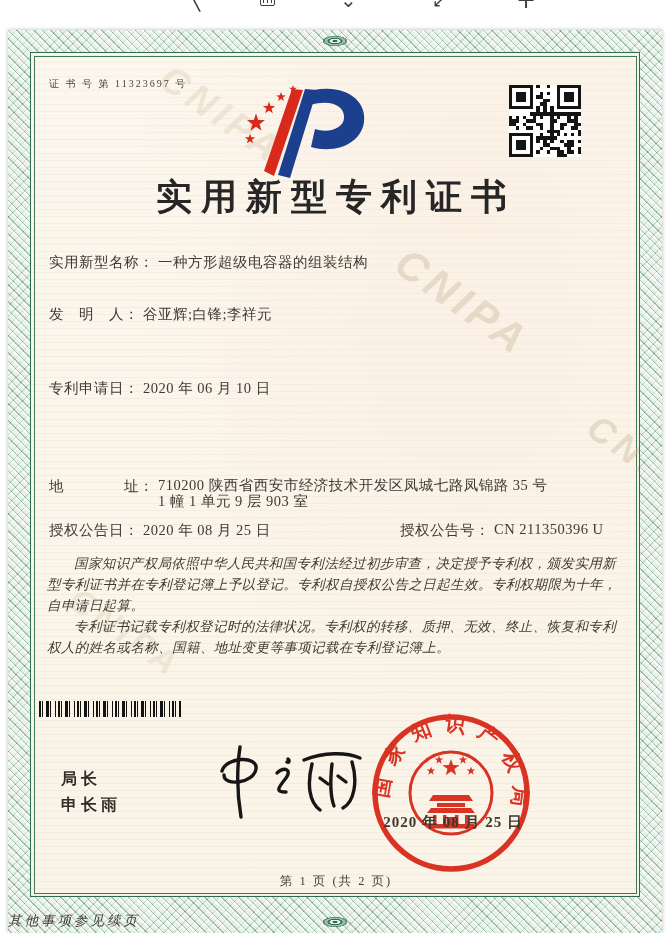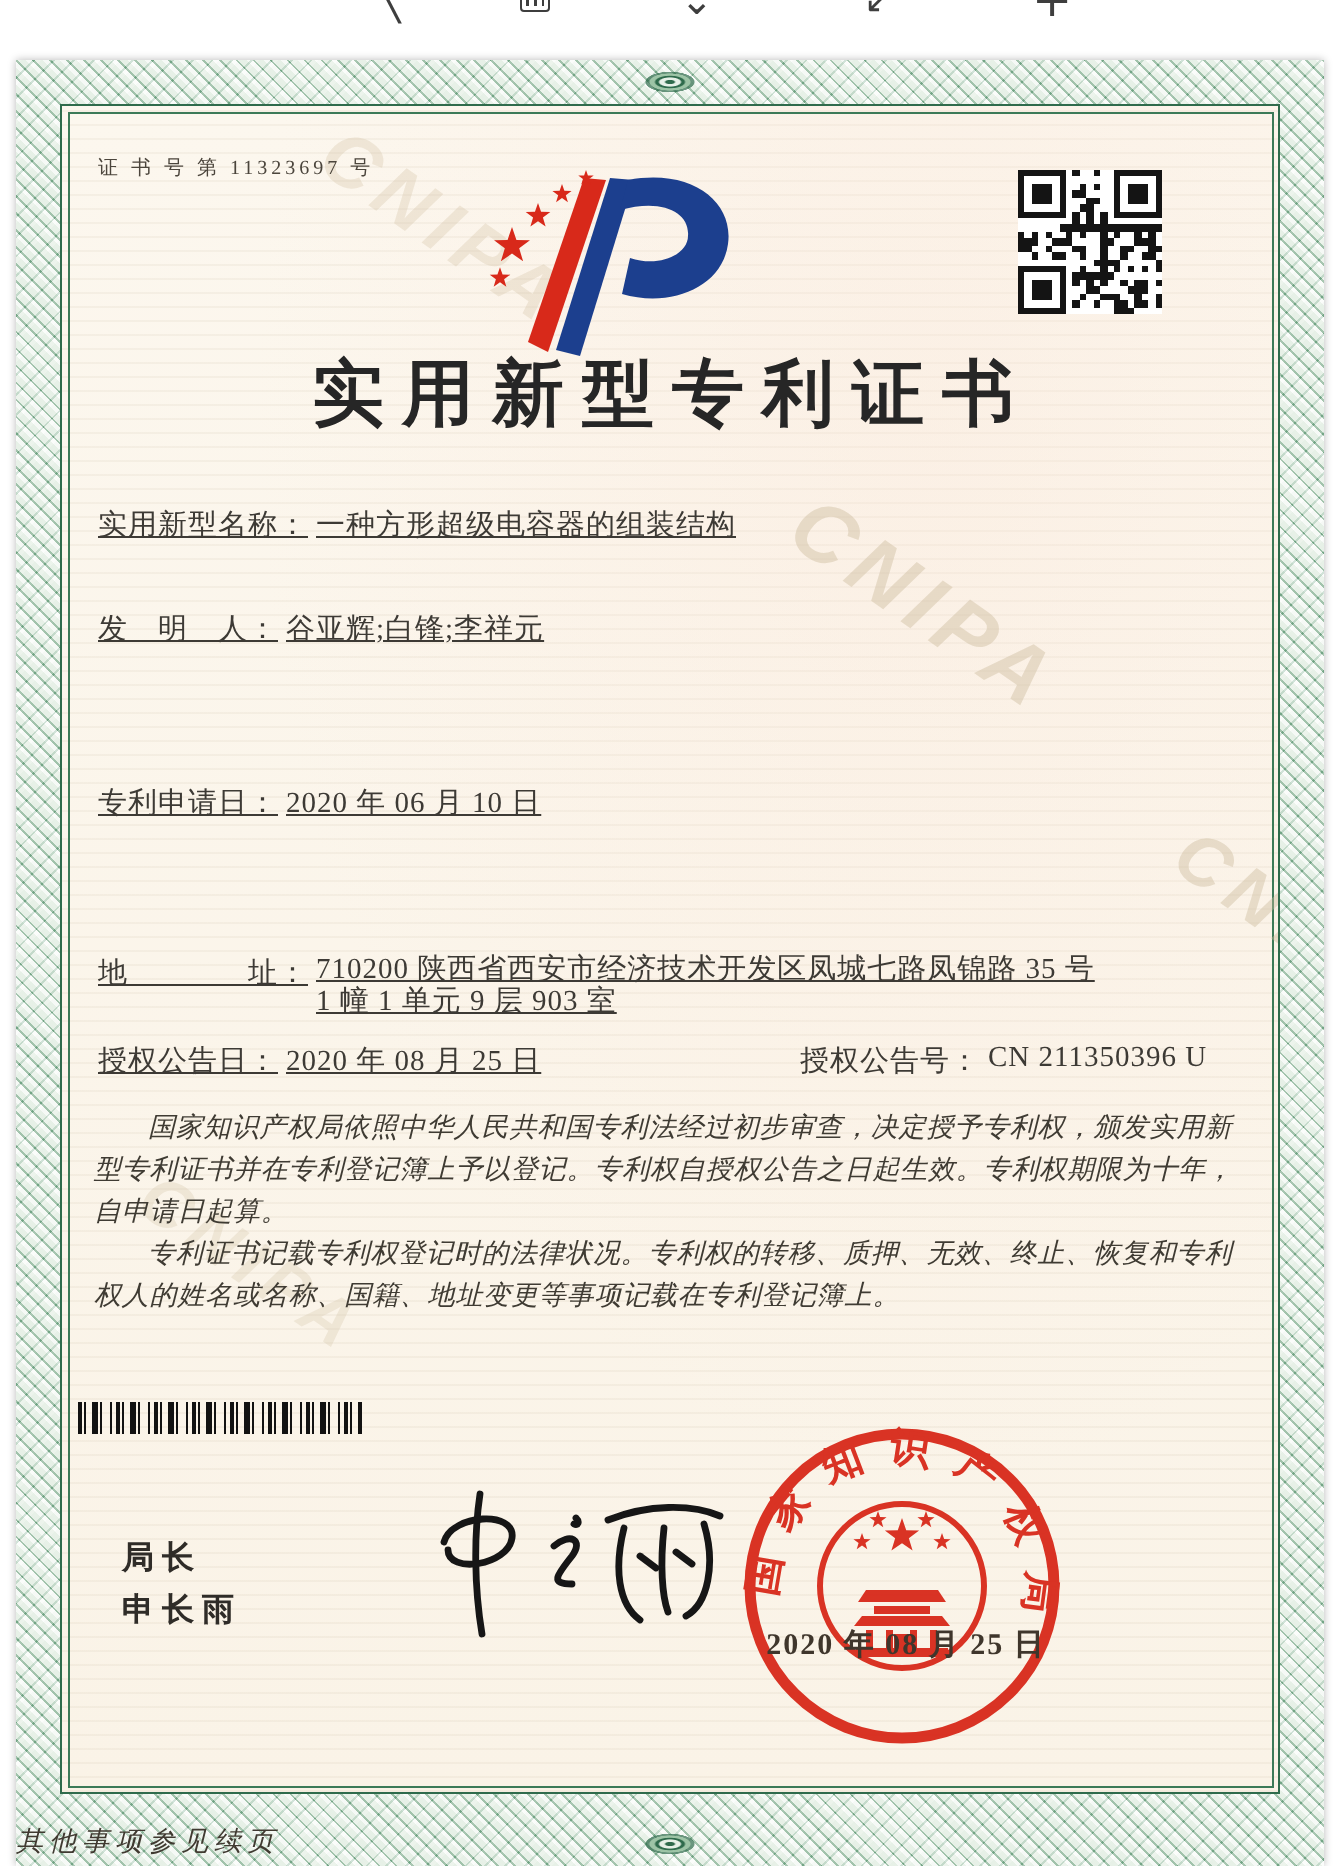--- a/index.html
+++ b/index.html
@@ -52,21 +52,21 @@
   .logo { position:absolute; left:205px; top:28px; width:135px; height:100px; }
   .qr { position:absolute; left:478px; top:32px; width:72px; height:72px;
     background:#fff; display:grid; grid-template-columns:repeat(21,1fr);
     grid-template-rows:repeat(21,1fr); }
   .qr div.b { background:#141414; }
 
   .title { position:absolute; left:0; top:120px; width:610px; text-align:center;
     font-size:36px; font-weight:bold; color:#262626; letter-spacing:9px; }
 
   .row { position:absolute; left:18px; display:flex; font-size:14.5px;
-    color:#3d3a35; letter-spacing:.5px;text-decoration:underline; }
+    color:#3d3a35; letter-spacing:.5px; }
   .row .lbl { white-space:pre; }
   .row .val { margin-left:4px; }
   .row-addr .val { width:392px; line-height:16px; }
   .grant-no { position:absolute; left:322px; top:0; display:flex;margin-left:29px; }
 
   .paras { position:absolute; left:16px; top:500px; width:580px;
     font-size:13.5px; line-height:21px; color:#3f3b33; font-style:italic;
     letter-spacing:.4px; }
   .paras p { text-indent:2em; }
 
@@ -587,21 +587,21 @@
       <div class="title">实用新型专利证书</div>
 
       <div class="row" style="top:200px">
         <span class="lbl">实用新型名称：</span>
         <span class="val">一种方形超级电容器的组装结构</span>
       </div>
       <div class="row" style="top:252px">
         <span class="lbl">发　明　人：</span>
         <span class="val">谷亚辉;白锋;李祥元</span>
       </div>
-      <div class="row" style="top:339px">
+      <div class="row" style="top:326px">
         <span class="lbl">专利申请日：</span>
         <span class="val">2020 年 06 月 10 日</span>
       </div>
       <div class="row row-addr" style="top:424px">
         <span class="lbl">地　　　　址：</span>
         <span class="val">710200 陕西省西安市经济技术开发区凤城七路凤锦路 35 号 1 幢 1 单元 9 层 903 室</span>
       </div>
 
       <div class="row" style="top:468px; width:580px">
         <span class="lbl">授权公告日：</span>
@@ -656,17 +656,18 @@
           <rect x="64" y="104" width="3.5" height="9"></rect>
           <rect x="74" y="104" width="3.5" height="9"></rect>
           <rect x="86" y="104" width="3.5" height="9"></rect>
           <rect x="96" y="104" width="3.5" height="9"></rect>
           <rect x="78" y="106" width="8" height="7"></rect>
           <rect x="59" y="113" width="46" height="4.5"></rect>
         </g>
       </svg>
       <div class="seal-date">2020 年 08 月 25 日</div>
 
+      <div class="page-indicator">第 1 页 (共 2 页)</div>
     </div>
 
     <div class="continuation">其他事项参见续页</div>
   </div>
 </div>
 
 </body></html>

